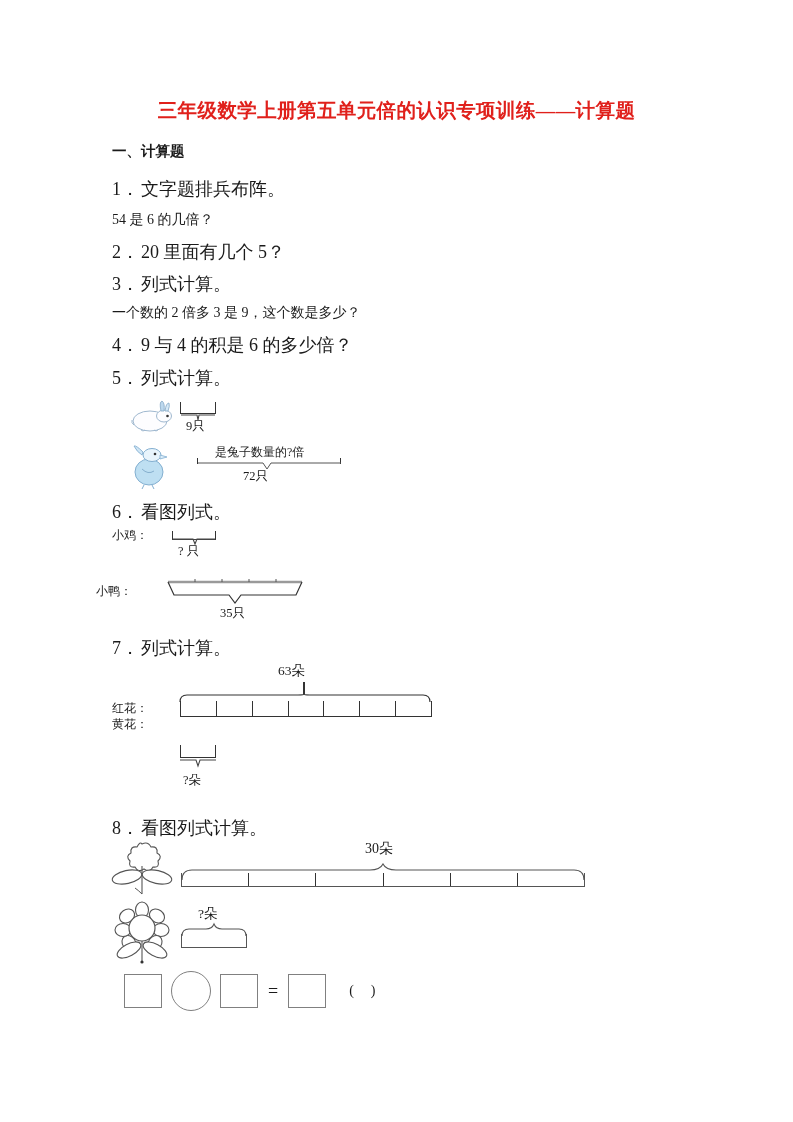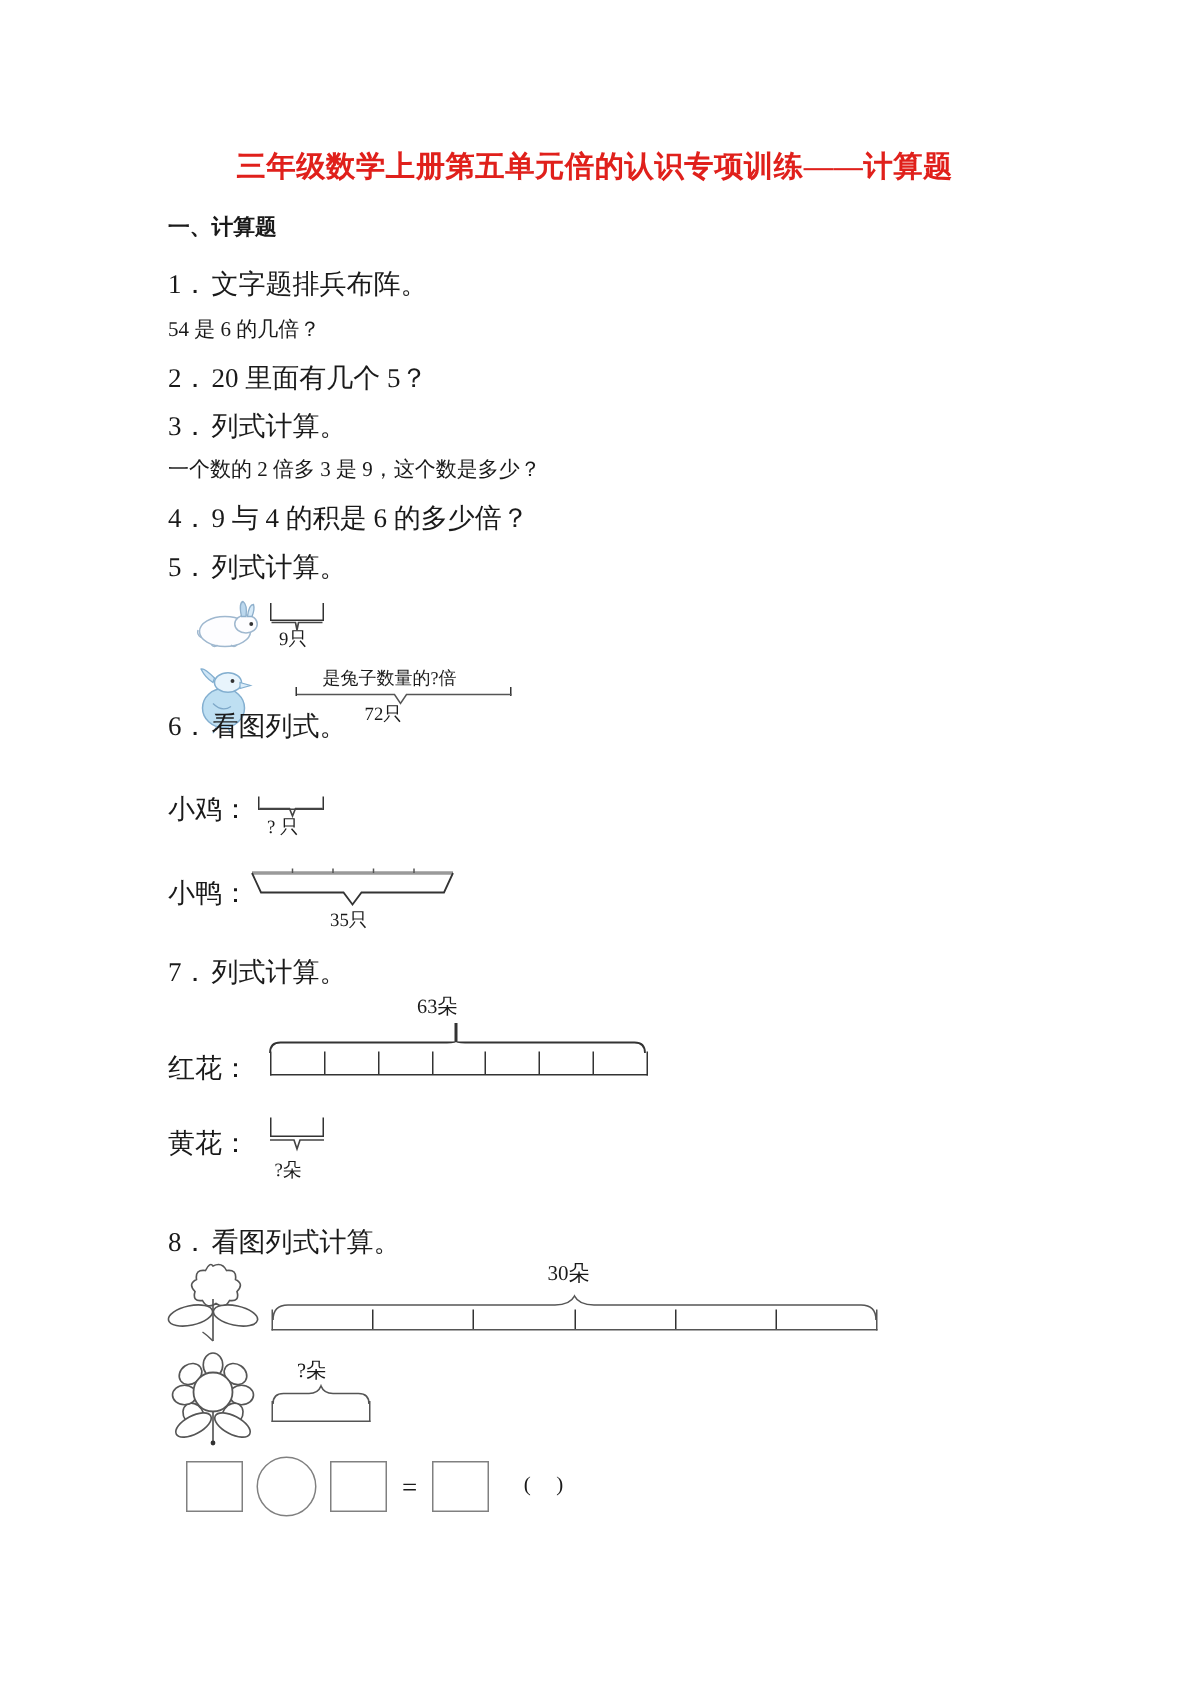--- a/index.html
+++ b/index.html
@@ -58,21 +58,21 @@
   
   .diagram { position: absolute; }
   .lbl {
     position: absolute;
     font-size: 13px;
     white-space: nowrap;
     font-family: "Liberation Serif", "DejaVu Serif", serif;
   }
   .lbl-cn {
     position: absolute;
-    font-size: 18px;
+    font-size: 12px;
     white-space: nowrap;
   }
 
   
   .sqbracket {
     position: absolute;
     border-left: 1.3px solid #333;
     border-right: 1.3px solid #333;
     border-bottom: 1.3px solid #333;
     box-sizing: border-box;
@@ -184,33 +184,33 @@
 
     <div class="lbl" style="left:215px;top:444px;font-size:12px">是兔子数量的?倍</div>
 
     <div class="sqbracket" style="left:197px;top:458px;width:144px;height:6px;border-bottom:none;border-left-width:1.2px;border-right-width:1.2px"></div>
     <svg class="brace" style="left:197px;top:461px" width="146" height="12">
       <path d="M1 2 L66 2 L70 8 L74 2 L144 2" fill="none" stroke="#555" stroke-width="1"></path>
     </svg>
     <div class="lbl" style="left:243px;top:468px;font-size:12.5px">72只</div>
   </div>
 
-  <div class="q" style="top:472px">
+  <div class="q" style="top:500px">
     <span class="num">6．</span><span>看图列式。</span>
   </div>
 
   <div class="diagram" style="left:0;top:0;width:793px;height:1122px;pointer-events:none">
     <div class="lbl-cn" style="left:112px;top:527px">小鸡：</div>
     <div class="sqbracket" style="left:172px;top:531px;width:44px;height:9px;border-bottom-color:#444"></div>
     <svg class="brace" style="left:172px;top:538px" width="46" height="9">
       <path d="M1 1 L21 1 L23 6 L25 1 L43 1" fill="none" stroke="#444" stroke-width="1.1"></path>
     </svg>
     <div class="lbl" style="left:178px;top:543px;font-size:12.5px">? 只</div>
 
-    <div class="lbl-cn" style="left:112px;top:583px">小鸭：</div>
+    <div class="lbl-cn" style="left:96px;top:583px">小鸭：</div>
     <svg class="brace" style="left:166px;top:578px" width="140" height="32">
       <line x1="2" y1="4" x2="136" y2="4" stroke="#9a9a9a" stroke-width="2.4"></line>
       <g stroke="#555" stroke-width="1">
         <line x1="29" y1="1" x2="29" y2="4"></line>
         <line x1="56" y1="1" x2="56" y2="4"></line>
         <line x1="83" y1="1" x2="83" y2="4"></line>
         <line x1="110" y1="1" x2="110" y2="4"></line>
       </g>
       <path d="M2 4 L8 17 L63 17 L69 25 L75 17 L130 17 L136 4" fill="none" stroke="#333" stroke-width="1.2"></path>
     </svg>
@@ -232,21 +232,21 @@
     <div class="seg-bar" style="left:180px;top:701px;width:252px;height:16px">
       <i></i>
         <i></i>
         <i></i>
         <i></i>
         <i></i>
         <i></i>
         <i></i>
     </div>
 
-    <div class="lbl-cn" style="left:112px;top:750px">黄花：</div>
+    <div class="lbl-cn" style="left:112px;top:716px">黄花：</div>
     <div class="sqbracket" style="left:180px;top:745px;width:36px;height:13px"></div>
     <svg class="brace" style="left:178px;top:758px" width="42" height="12">
       <path d="M2 2 L18 2 L20 8 L22 2 L38 2" fill="none" stroke="#444" stroke-width="1.1"></path>
     </svg>
     <div class="lbl" style="left:183px;top:772px;font-size:12.5px">?朵</div>
   </div>
 
   <div class="q" style="top:816px">
     <span class="num">8．</span><span>看图列式计算。</span>
   </div>

